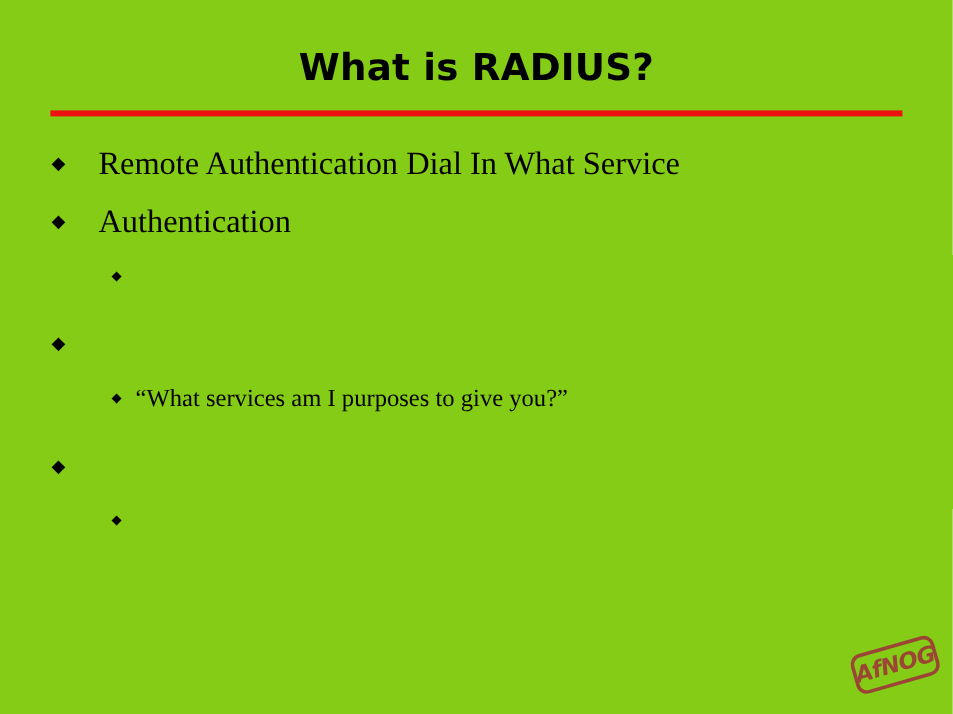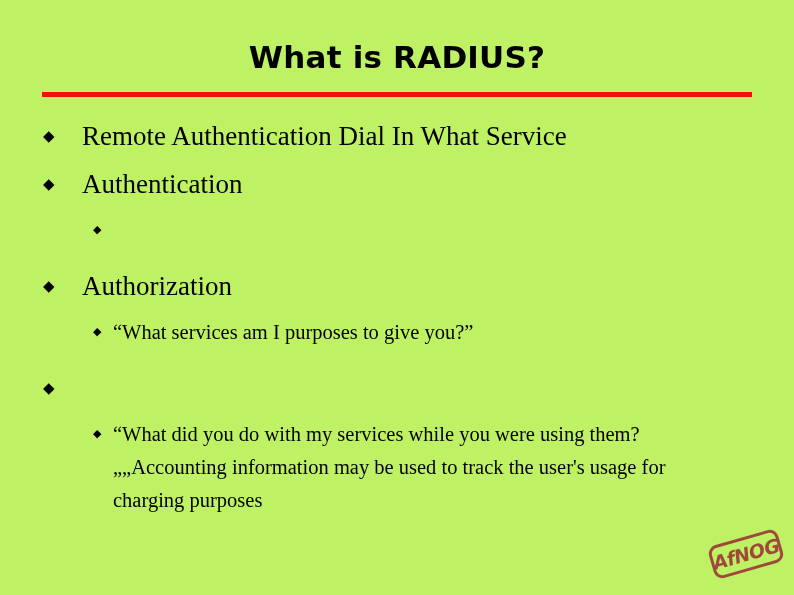--- a/index.html
+++ b/index.html
@@ -12,21 +12,21 @@
     height: 595px;
     overflow: hidden;
     font-family: "Liberation Serif", "DejaVu Serif", serif;
     color: #000000;
     position: relative;
   }
 
   .slide {
     position: absolute;
     inset: 0;
-    background: #bef264;
+    background: #84cc16;
   }
 
   
   .title {
     position: absolute;
     left: 0;
     top: 38px;
     width: 794px;
     text-align: center;
     font-family: "DejaVu Sans", "Liberation Sans", sans-serif;
@@ -159,41 +159,39 @@
     <div class="gap-sm"></div>
 
     <div class="bullet-row lvl2">
       <span class="bullet-mark">◆</span>
     </div>
 
     <div class="gap-sm"></div>
 
     <div class="bullet-row lvl1">
       <span class="bullet-mark">◆</span>
-      <span class="bullet-text">Authorization</span>
     </div>
 
     <div class="gap-sm"></div>
 
     <div class="bullet-row lvl2">
       <span class="bullet-mark">◆</span>
       <span class="bullet-text">“What services am I purposes to give you?”</span>
     </div>
 
     <div class="gap-sm"></div>
 
     <div class="bullet-row lvl1">
       <span class="bullet-mark">◆</span>
     </div>
 
     <div class="gap-sm"></div>
 
     <div class="bullet-row lvl2">
       <span class="bullet-mark">◆</span>
-      <span class="bullet-text">“What did you do with my services while you were using them?„„Accounting information may be used to track the user's usage for charging purposes</span>
     </div>
 
   </div>
 
   <div class="logo">
     <div class="logo-stamp">
       <span class="logo-text">AfNOG</span>
     </div>
   </div>
 

